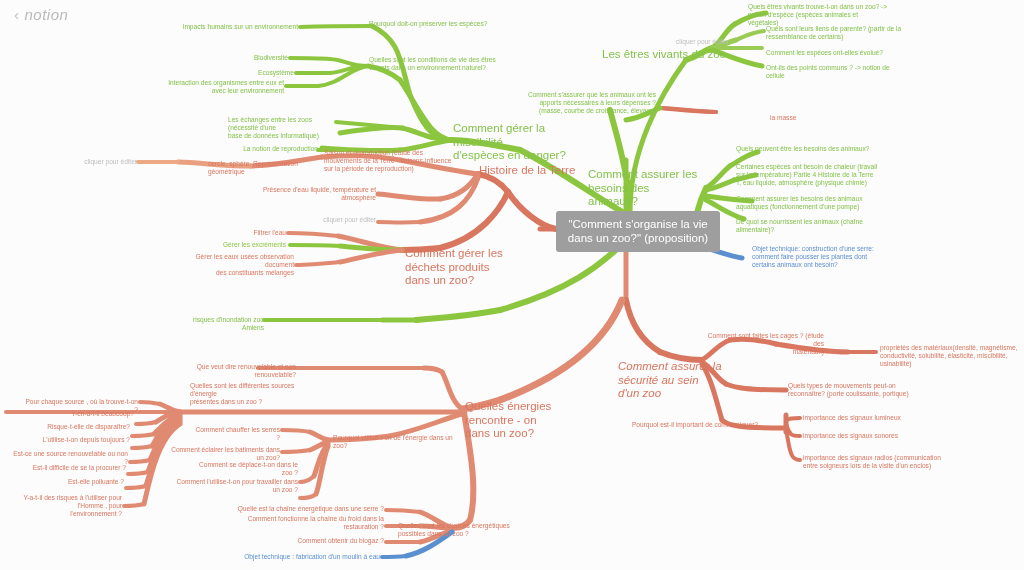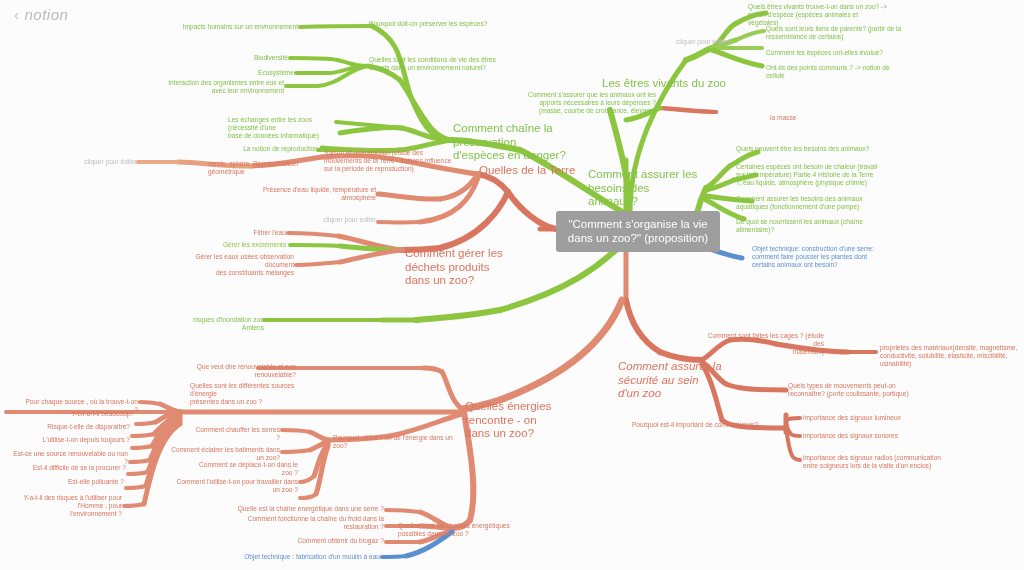--- a/index.html
+++ b/index.html
@@ -207,37 +207,37 @@
 
   <div class="topbar">
     <div class="brand">
       <span class="chev">‹</span>
       <span>notion</span>
     </div>
   </div>
 
   <div class="node n-root" style="left:556px;top:211px;width:146px;">"Comment s'organise la vie dans un zoo?" (proposition)</div>
 
-  <div class="node t-lg g1 ta-l" style="left:453px;top:122px;width:126px;">Comment chaîne la préservation
+  <div class="node t-lg g1 ta-l" style="left:453px;top:122px;width:126px;">Comment gérer la miscibilité
 d'espèces en danger?</div>
 
   <div class="node t-sm g1 ta-l" style="left:369px;top:20px;width:130px;">Pourquoi doit-on préserver les espèces?</div>
   <div class="node t-sm g1 ta-l" style="left:369px;top:56px;width:150px;">Quelles sont les conditions de vie des êtres
 vivants dans un environnement naturel?</div>
   <div class="node t-sm g1 ta-l" style="left:228px;top:116px;width:115px;">Les échanges entre les zoos (nécessité d'une
 base de données informatique)</div>
   <div class="node t-sm g1 ta-r" style="left:228px;top:145px;width:90px;">La notion de reproduction</div>
 
   <div class="node t-sm g1 ta-r" style="left:170px;top:23px;width:128px;">Impacts humains sur un environnement</div>
   <div class="node t-sm g1 ta-r" style="left:230px;top:54px;width:58px;">Biodiversité</div>
   <div class="node t-sm g1 ta-r" style="left:230px;top:69px;width:64px;">Ecosystème</div>
   <div class="node t-sm g1 ta-r" style="left:166px;top:79px;width:118px;">Interaction des organismes entre eux et
 avec leur environnement</div>
 
-  <div class="node t-lg r1 ta-l" style="left:479px;top:164px;width:130px;">Quelles de la Terre</div>
+  <div class="node t-lg r1 ta-l" style="left:479px;top:164px;width:130px;">Histoire de la Terre</div>
 
   <div class="node t-sm r1 ta-l" style="left:324px;top:149px;width:132px;">Saison et reproduction (étude des
 mouvements de la Terre - saisons-influence
 sur la période de reproduction)</div>
   <div class="node t-sm r1 ta-r" style="left:252px;top:186px;width:124px;">Présence d'eau liquide, température et
 atmosphère</div>
   <div class="node t-sm gray ta-r" style="left:308px;top:216px;width:68px;">cliquer pour éditer</div>
 
   <div class="node t-sm r1 ta-l" style="left:208px;top:160px;width:118px;">cercle, sphère. Représentation géométrique</div>
   <div class="node t-sm gray ta-r" style="left:75px;top:158px;width:62px;">cliquer pour éditer</div>
@@ -245,21 +245,21 @@
   <div class="node t-lg r1 ta-l" style="left:405px;top:247px;width:140px;">Comment gérer les déchets produits
 dans un zoo?</div>
 
   <div class="node t-sm r1 ta-r" style="left:222px;top:229px;width:64px;">Filtrer l'eau</div>
   <div class="node t-sm g2 ta-r" style="left:200px;top:241px;width:86px;">Gérer les excréments</div>
   <div class="node t-sm r1 ta-r" style="left:178px;top:253px;width:116px;">Gérer les eaux usées  observation document
 des constituants mélanges</div>
 
   <div class="node t-sm g1 ta-r" style="left:176px;top:316px;width:88px;">risques d'inondation zoo Amiens</div>
 
-  <div class="node t-lg g1 ta-l" style="left:602px;top:48px;width:130px;margin-top:29px;">Les êtres vivants du zoo</div>
+  <div class="node t-lg g1 ta-l" style="left:602px;top:48px;width:130px;">Les êtres vivants du zoo</div>
   <div class="node t-sm gray ta-l" style="left:676px;top:38px;width:70px;">cliquer pour éditer</div>
 
   <div class="node t-sm g1 ta-l" style="left:748px;top:3px;width:154px;">Quels êtres vivants trouve-t-on dans un zoo? -&gt;
 notion d'espèce (espèces animales et
 végétales)</div>
   <div class="node t-sm g1 ta-l" style="left:766px;top:25px;width:150px;">Quels sont leurs liens de parenté? (partir de la
 ressemblance de certains)</div>
   <div class="node t-sm g1 ta-l" style="left:766px;top:49px;width:150px;">Comment les espèces ont-elles évolué?</div>
   <div class="node t-sm g1 ta-l" style="left:766px;top:64px;width:140px;">Ont-ils des points communs ? -&gt; notion de
 cellule</div>

